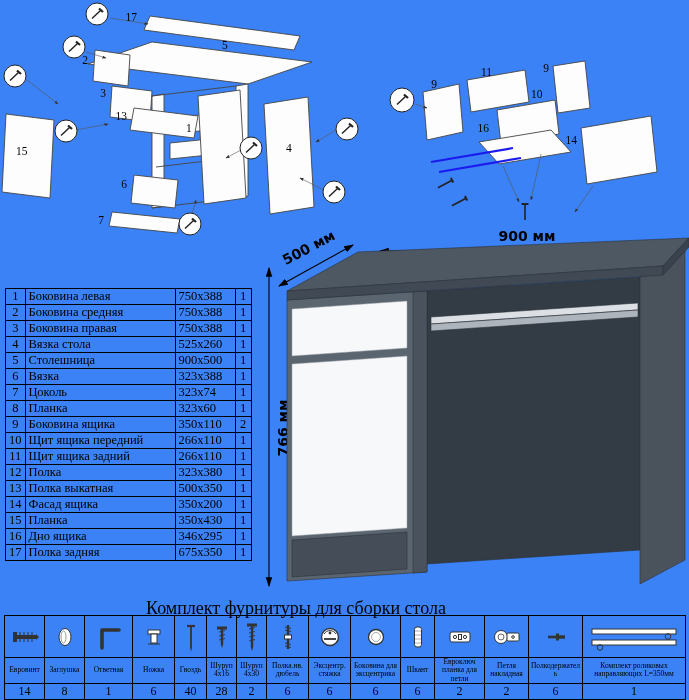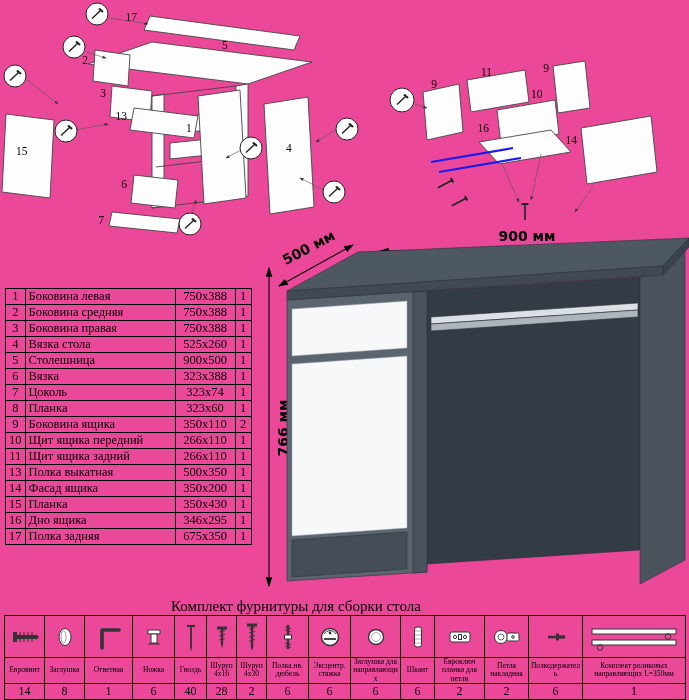--- a/index.html
+++ b/index.html
@@ -1,35 +1,35 @@
 <!DOCTYPE html>
 <html><head>
 <meta charset="utf-8">
 <style>
   *{margin:0;padding:0;box-sizing:border-box}
   html,body{width:689px;height:700px;background:#fff}
   body{font-family:"Liberation Serif",serif;position:relative;overflow:hidden;color:#000}
-  .page{position:absolute;inset:0;background:#ec4899}
+  .page{position:absolute;inset:0;background:#3b82f6}
 
   .exploded-left{position:absolute;left:0;top:0;width:392px;height:258px}
   .exploded-right{position:absolute;left:385px;top:52px;width:302px;height:196px}
 
   table.parts{position:absolute;left:5px;top:288px;border-collapse:collapse;font-size:12.5px}
   table.parts td{border:1px solid #000;height:16px;padding:0 3px;line-height:1.05;white-space:nowrap}
   .c-num{width:18px;text-align:center;padding:0 1px}
   .c-name{width:150px}
-  .c-size{width:60px;text-align:center}
+  .c-size{width:60px;}
   .c-qty{width:16px;text-align:center;padding:0 1px}
 
   .desk{position:absolute;left:255px;top:228px;width:434px;height:372px}
   .dim{font-family:"DejaVu Sans",sans-serif;font-size:14px;font-weight:bold;fill:#000}
   .dimline{stroke:#000;stroke-width:1.1}
   .plbl{font-size:11.5px;fill:#000;font-family:"Liberation Serif",serif}
 
-  .hw-title{position:absolute;left:0;top:598px;width:592px;text-align:center;font-size:15px}
+  .hw-title{position:absolute;left:0;top:598px;width:592px;text-align:center;font-size:18px}
   table.hw{position:absolute;left:4px;top:615px;width:681px;border-collapse:collapse;table-layout:fixed}
   table.hw td{border:1px solid #000;text-align:center;vertical-align:middle;overflow:hidden}
   tr.hw-icons td{height:42px}
   tr.hw-names td{height:21px;font-size:7.5px;line-height:1.1;padding:0 1px;word-wrap:break-word}
   tr.hw-qty td{height:16px;font-size:12px}
   .icn{display:inline-block;vertical-align:middle}
 </style>
 </head>
 <body>
 
@@ -216,20 +216,26 @@
           <td class="c-size">266x110</td>
           <td class="c-qty">1</td>
         </tr>
       <tr>
           <td class="c-num">11</td>
           <td class="c-name">Щит ящика задний</td>
           <td class="c-size">266x110</td>
           <td class="c-qty">1</td>
         </tr>
       <tr>
+          <td class="c-num">12</td>
+          <td class="c-name">Полка</td>
+          <td class="c-size">323x380</td>
+          <td class="c-qty">1</td>
+        </tr>
+      <tr>
           <td class="c-num">13</td>
           <td class="c-name">Полка выкатная</td>
           <td class="c-size">500x350</td>
           <td class="c-qty">1</td>
         </tr>
       <tr>
           <td class="c-num">14</td>
           <td class="c-name">Фасад ящика</td>
           <td class="c-size">350x200</td>
           <td class="c-qty">1</td>
@@ -426,21 +432,21 @@
       <tr class="hw-names">
         <td>Евровинт</td>
         <td>Заглушка</td>
         <td>Ответная</td>
         <td>Ножка</td>
         <td>Гвоздь</td>
         <td>Шуруп 4x16</td>
         <td>Шуруп 4x30</td>
         <td>Полка.нв. дюбель</td>
         <td>Эксцентр. стяжка</td>
-        <td>Заглушка для направляющих</td>
+        <td>Боковина для эксцентрика</td>
         <td>Шкант</td>
         <td>Евроключ планка для петли</td>
         <td>Петля накладная</td>
         <td>Полкодержатель</td>
         <td>Комплект роликовых направляющих L=350мм</td>
       </tr>
       <tr class="hw-qty">
         <td>14</td>
         <td>8</td>
         <td>1</td>

